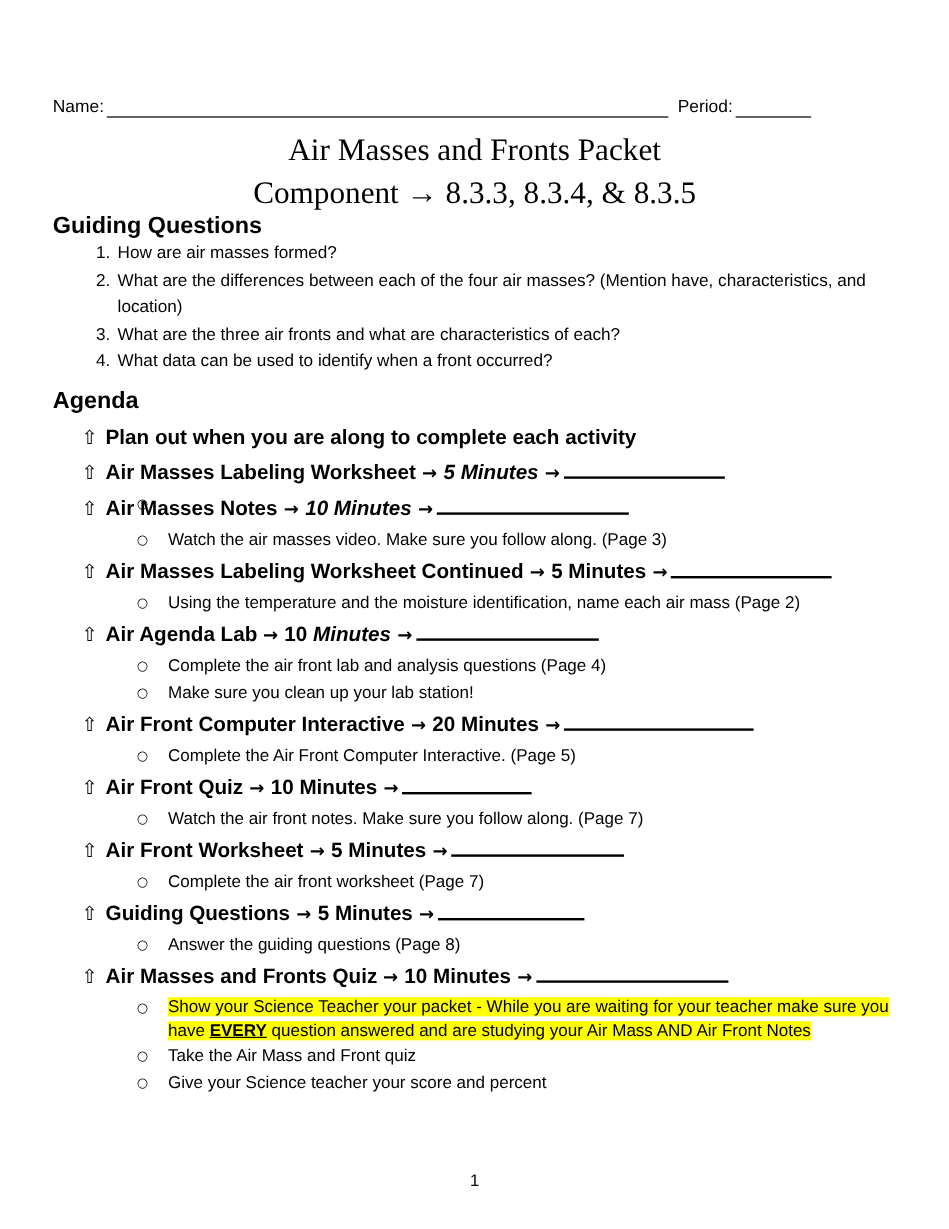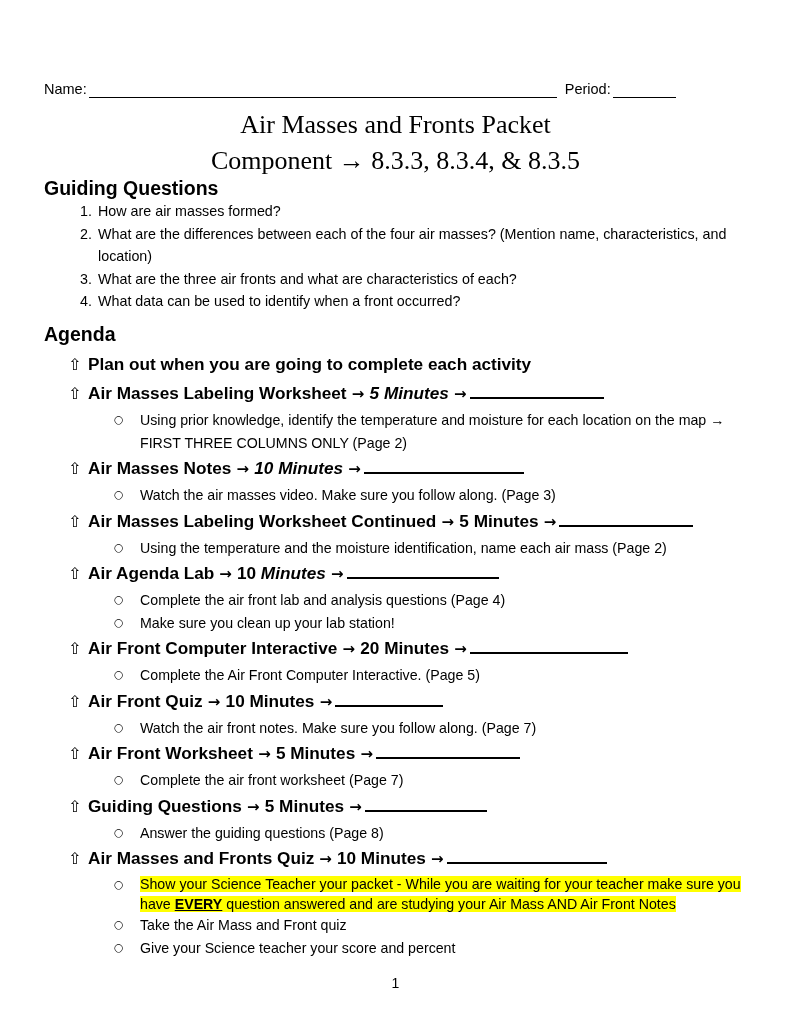--- a/index.html
+++ b/index.html
@@ -197,42 +197,41 @@
   <div class="subtitle">Component → 8.3.3, 8.3.4, &amp; 8.3.5</div>
 
   <div class="section-head" id="guiding-head">Guiding Questions</div>
   <ol class="qlist" id="question-list">
       <li class="qitem">
         <span class="qnum">1.</span>
         <span class="qtext">How are air masses formed?</span>
       </li>
       <li class="qitem">
         <span class="qnum">2.</span>
-        <span class="qtext">What are the differences between each of the four air masses? (Mention name, characteristics, and location)</span>
+        <span class="qtext">What are the differences between each of the four air masses? (Mention have, characteristics, and location)</span>
       </li>
       <li class="qitem">
         <span class="qnum">3.</span>
         <span class="qtext">What are the three air fronts and what are characteristics of each?</span>
       </li>
       <li class="qitem">
         <span class="qnum">4.</span>
         <span class="qtext">What data can be used to identify when a front occurred?</span>
       </li>
     </ol>
 
   <div class="section-head" id="agenda-head">Agenda</div>
   <div class="agenda" id="agenda-list">
       <div class="ag-item">
-        <div class="ag-main"><span class="ag-bullet">⇧</span><span>Plan out when you are going to complete each activity</span></div>
+        <div class="ag-main"><span class="ag-bullet">⇧</span><span>Plan out when you are along to complete each activity</span></div>
       </div>
       <div class="ag-item">
         <div class="ag-main"><span class="ag-bullet">⇧</span><span>Air Masses Labeling Worksheet</span><span class="ag-arrow"> → </span><span class="ital">5 Minutes</span><span class="ag-arrow"> →</span><span class="blank" style="width: 134px;"></span></div>
         <div class="sub">
           <span class="sub-bullet">○</span>
-          <span class="sub-text">Using prior knowledge, identify the temperature and moisture for each location on the map → FIRST THREE COLUMNS ONLY (Page 2)</span>
         </div>
       </div>
       <div class="ag-item">
         <div class="ag-main"><span class="ag-bullet">⇧</span><span>Air Masses Notes</span><span class="ag-arrow"> → </span><span class="ital">10 Minutes</span><span class="ag-arrow"> →</span><span class="blank" style="width: 160px;"></span></div>
         <div class="sub">
           <span class="sub-bullet">○</span>
           <span class="sub-text">Watch the air masses video.  Make sure you follow along. (Page 3)</span>
         </div>
       </div>
       <div class="ag-item">

